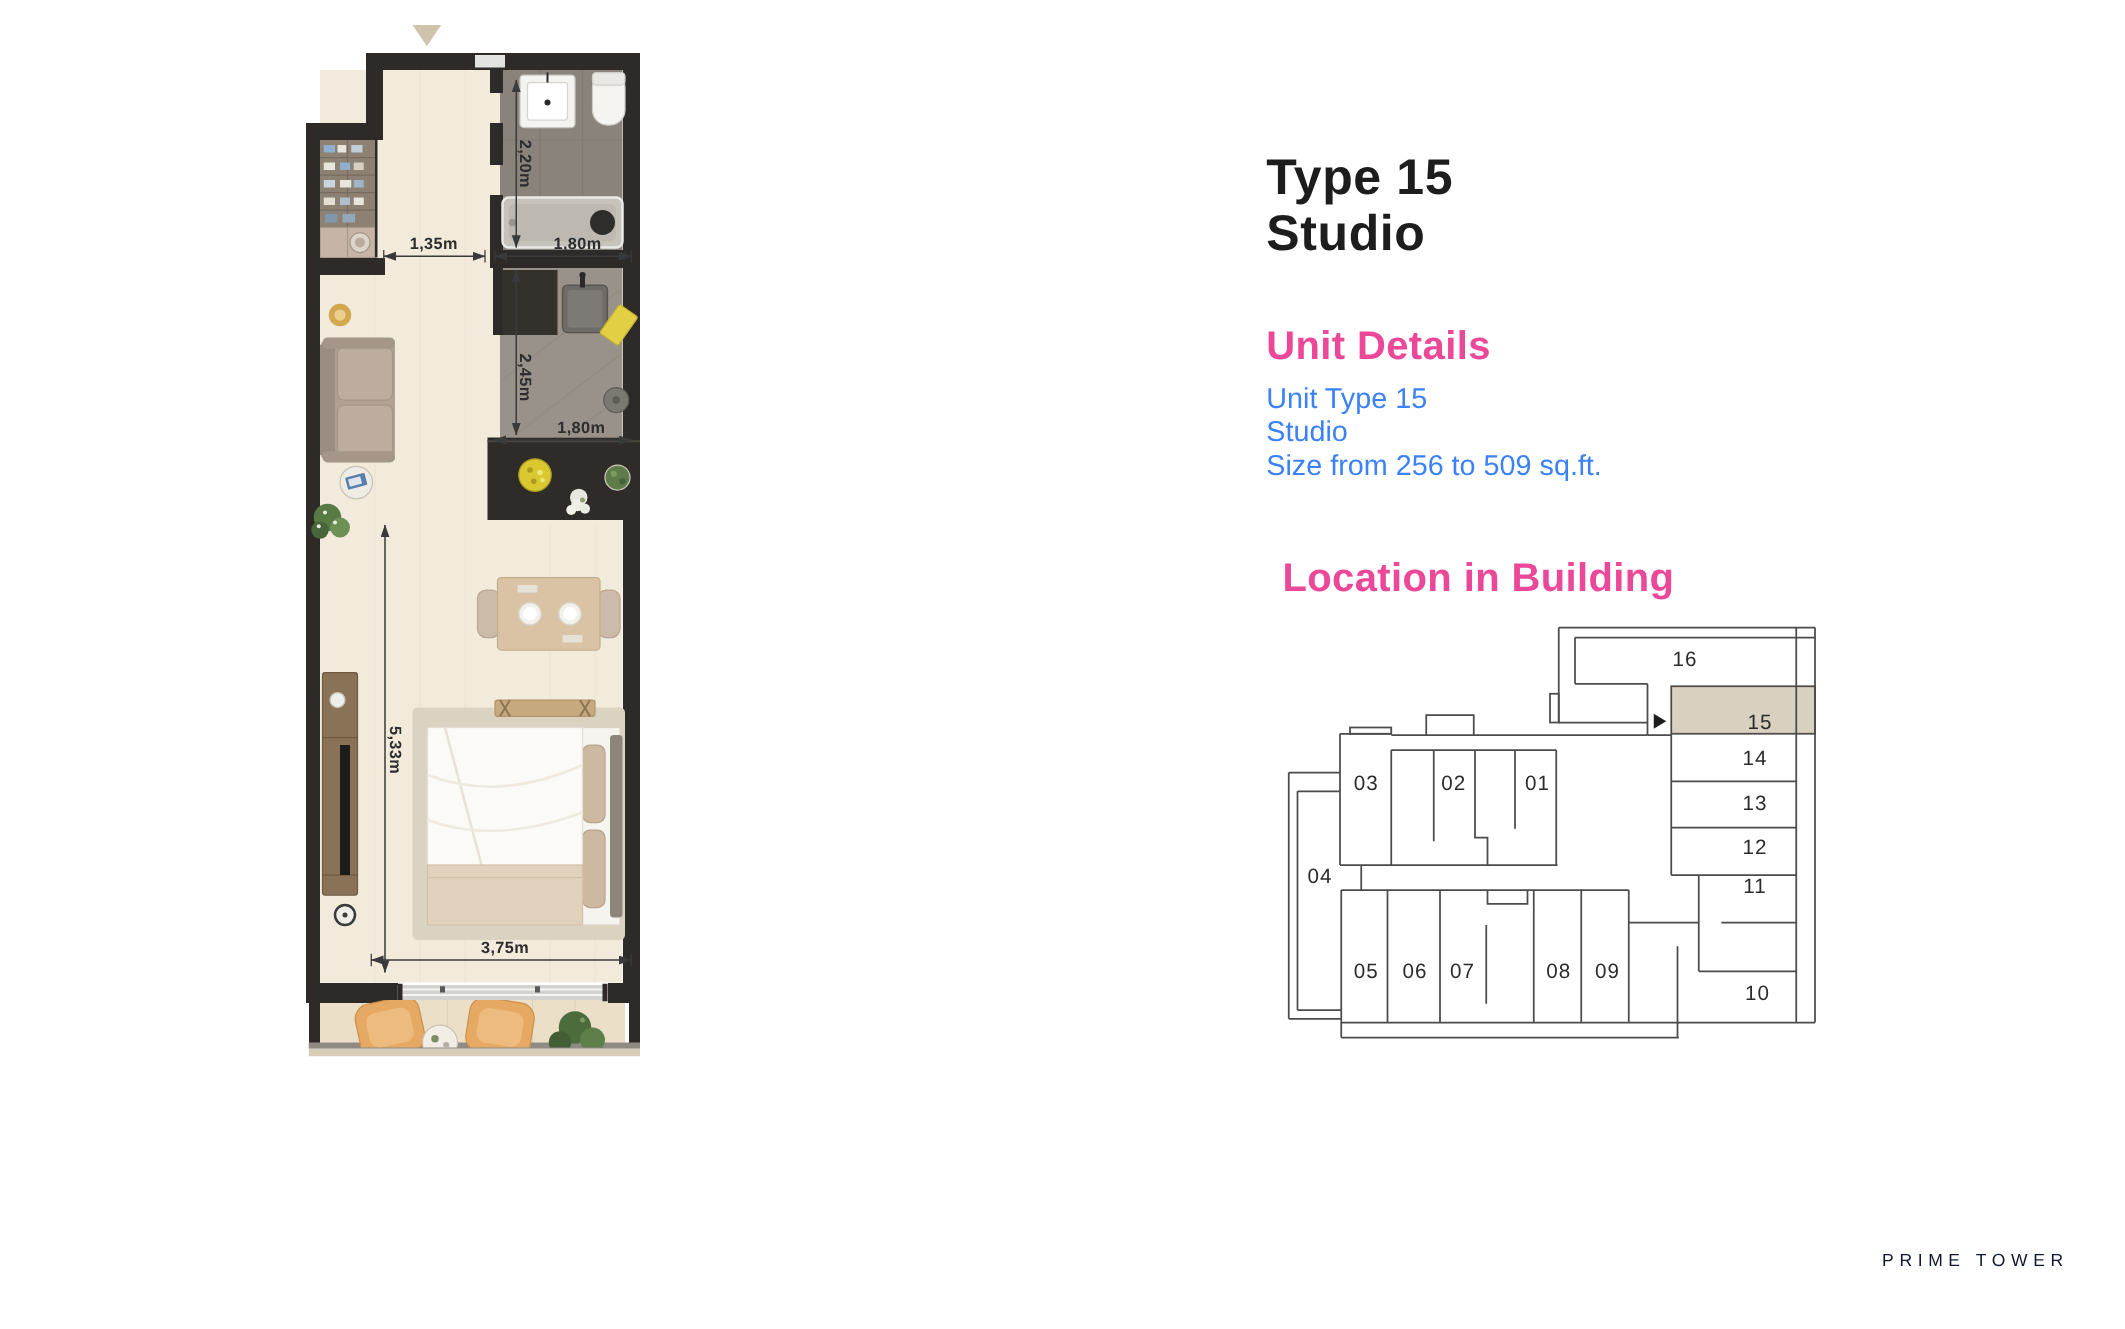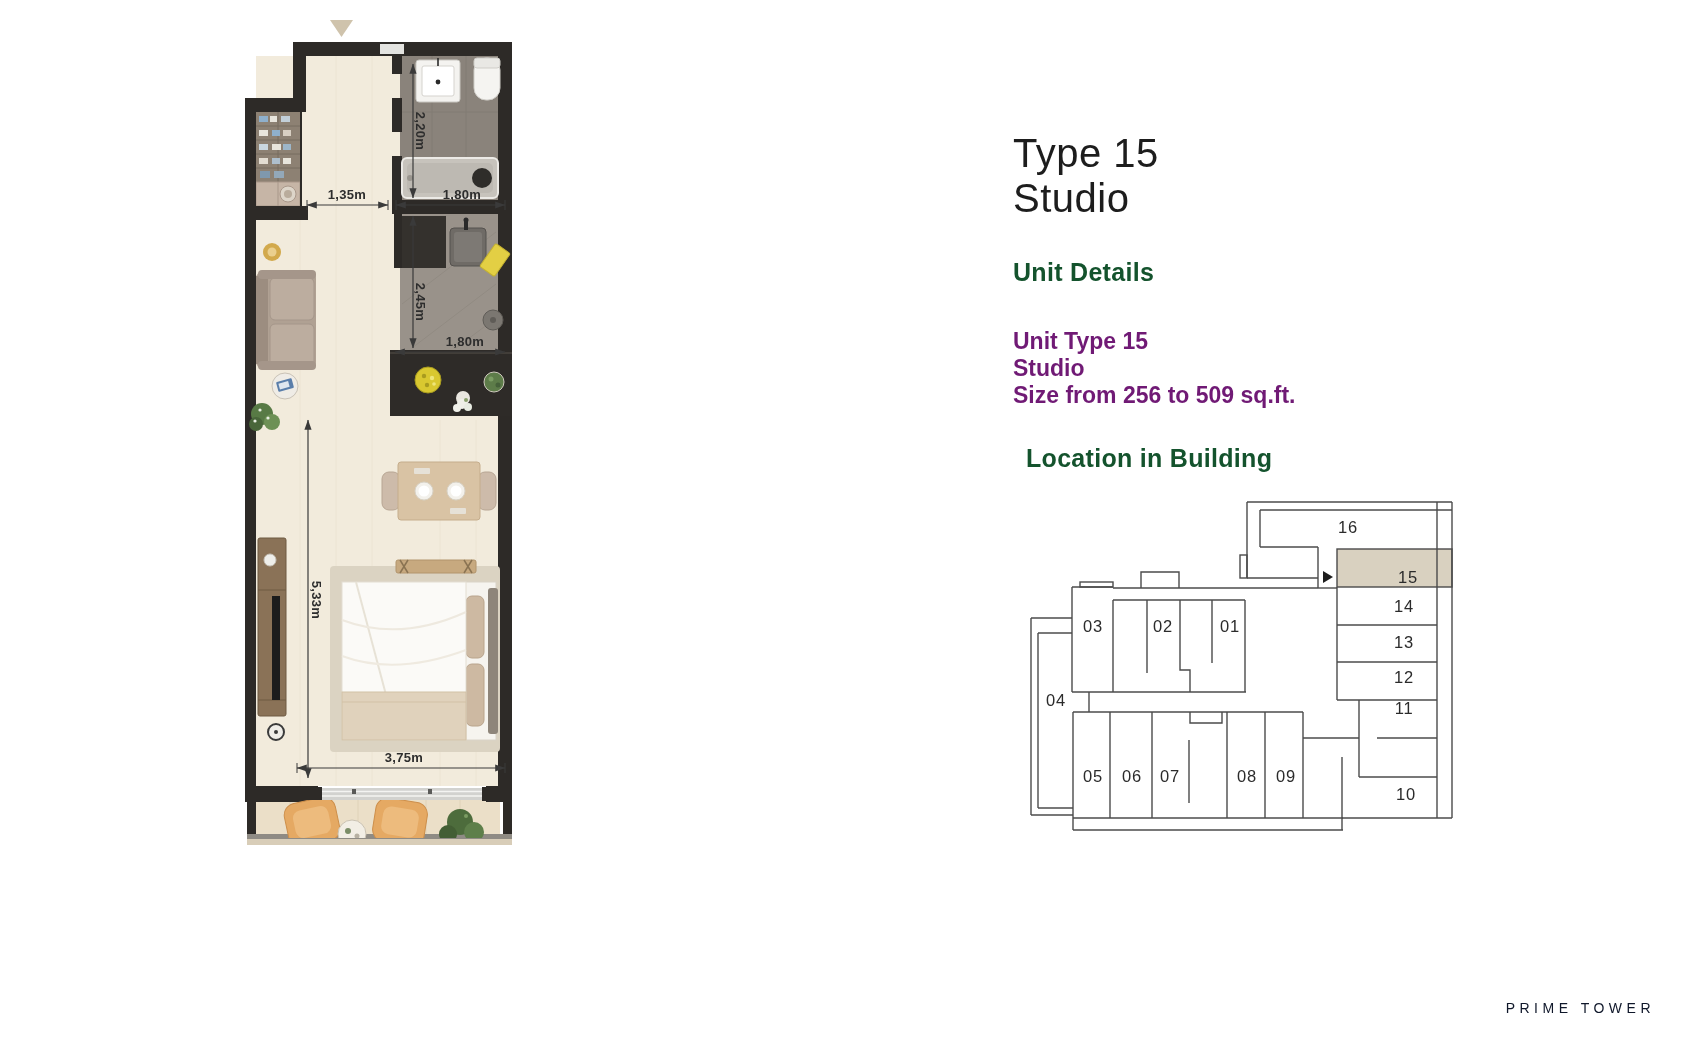--- a/index.html
+++ b/index.html
@@ -2,30 +2,30 @@
 <html><head>
 <meta charset="utf-8">
 <style>
   html,body{margin:0;padding:0;}
   body{
     width:1700px;height:1063px;position:relative;overflow:hidden;
     background:#ffffff;font-family:"Liberation Sans", sans-serif;
   }
   .abs{position:absolute;}
   .title{
-    left:1013px;top:131px;font-size:40px;line-height:45px;font-weight:400;
+    left:1013px;top:120px;font-size:40px;line-height:45px;font-weight:700;
     color:#1d1d1d;letter-spacing:.5px;
   }
   .section-heading{
-    font-size:25px;font-weight:700;color:#14532d;letter-spacing:.3px;
+    font-size:32px;font-weight:700;color:#ec4899;letter-spacing:.3px;
   }
   .unit-details-heading{left:1013px;top:258px;}
   .location-heading{left:1026px;top:444px;}
   .unit-body{
-    left:1013px;top:328px;font-size:23px;line-height:27px;color:#701a75;font-weight:bold;
+    left:1013px;top:305px;font-size:23px;line-height:27px;color:#3b82f6;
   }
   .disclaimer{
     left:45px;top:932px;width:1420px;font-size:15px;line-height:25px;
     letter-spacing:1.4px;color:#2e2e2e;
   }
   .brand{
     right:45px;top:1000px;font-size:14px;letter-spacing:4.5px;color:#0f172a;
   }
   svg text{font-family:"Liberation Sans", sans-serif;}
   .dim-label{font-size:13px;font-weight:700;fill:#2d2d2d;letter-spacing:.3px;}

